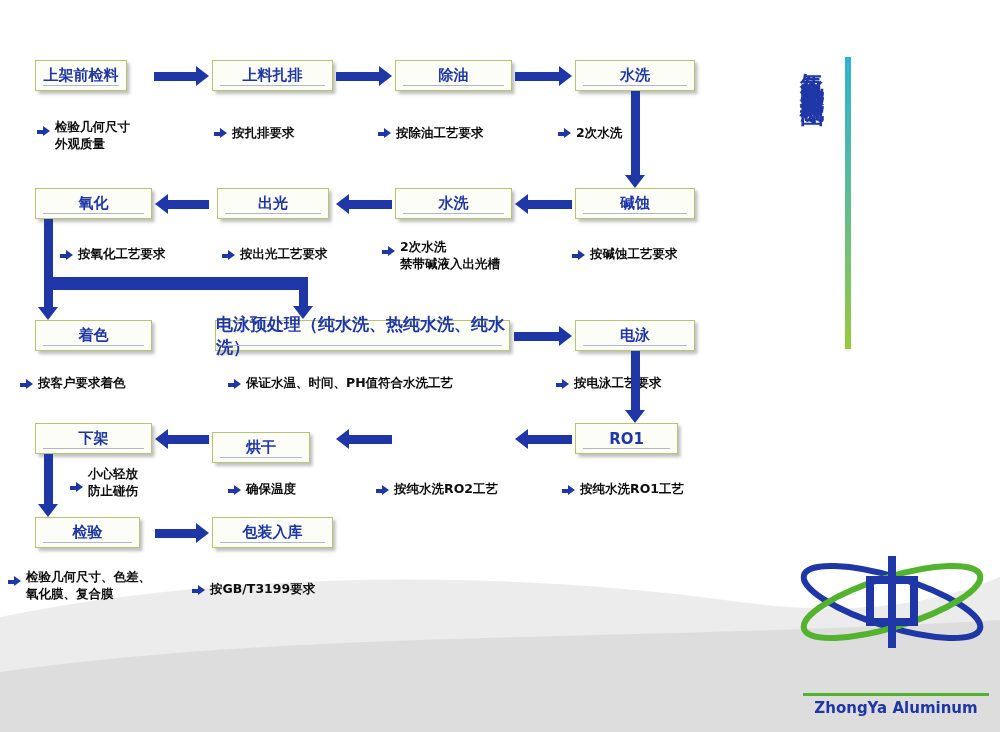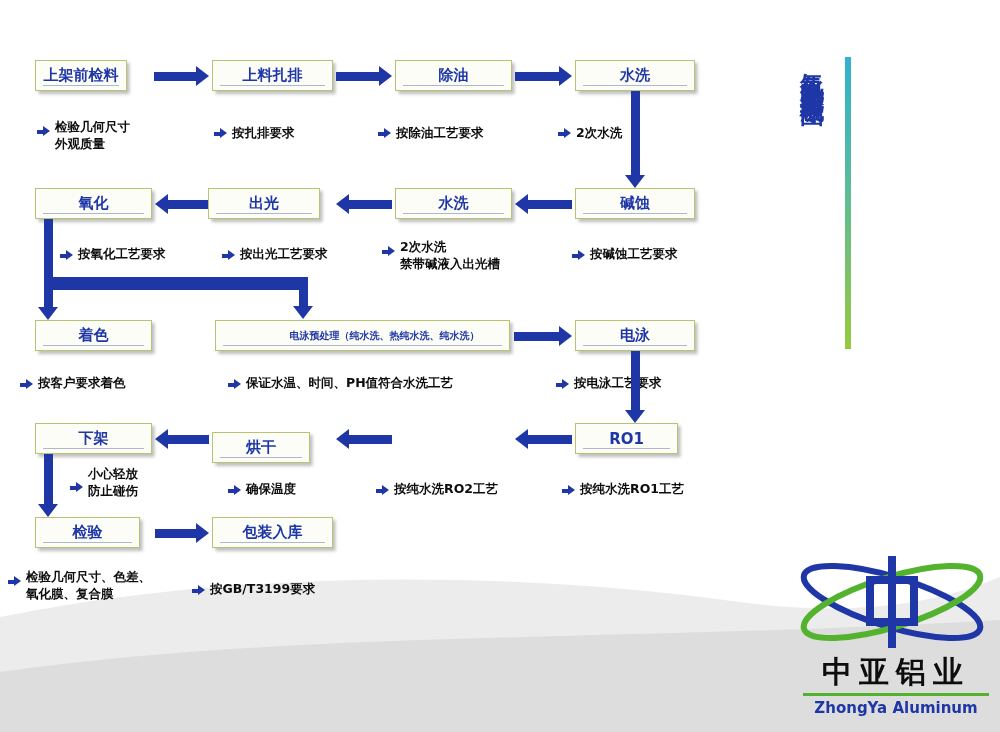--- a/index.html
+++ b/index.html
@@ -15,21 +15,21 @@
     border:1px solid #b7c472;
     box-shadow:2.5px 3px 3px rgba(110,110,110,.45);
     display:flex;align-items:center;justify-content:center;
     font-weight:bold;font-size:15px;color:#1f37a6;
     box-sizing:border-box;
   }
   .pbox::after{
     content:"";position:absolute;left:7px;right:7px;bottom:4px;height:1px;
     background:#aeb6d0;
   }
-  .pbox.wide{font-size:10px;padding-left:44px;}
+  .pbox.wide{font-size:17px;}
   
   .ar{position:absolute;}
   .ar.r::before{content:"";position:absolute;left:0;right:12px;top:50%;margin-top:-4.5px;height:9px;background:#1f37a6;}
   .ar.r::after{content:"";position:absolute;right:0;top:50%;margin-top:-10px;width:0;height:0;
     border-left:13px solid #1f37a6;border-top:10px solid transparent;border-bottom:10px solid transparent;}
   .ar.l::before{content:"";position:absolute;right:0;left:12px;top:50%;margin-top:-4.5px;height:9px;background:#1f37a6;}
   .ar.l::after{content:"";position:absolute;left:0;top:50%;margin-top:-10px;width:0;height:0;
     border-right:13px solid #1f37a6;border-top:10px solid transparent;border-bottom:10px solid transparent;}
   .ar.d::before{content:"";position:absolute;top:0;bottom:12px;left:50%;margin-left:-4.5px;width:9px;background:#1f37a6;}
   .ar.d::after{content:"";position:absolute;bottom:0;left:50%;margin-left:-10px;width:0;height:0;
@@ -97,21 +97,21 @@
   <div class="note" style="left:396px;top:125px">按除油工艺要求</div>
   <div class="mini" style="left:558px;top:128px"></div>
   <div class="note" style="left:576px;top:125px">2次水洗</div>
 
   <div class="ar d" style="left:624px;top:91px;width:22px;height:97px"></div>
 
   <div class="pbox" style="left:35px;top:188px;width:117px">
     <span>氧化</span>
   </div>
   <div class="ar l" style="left:155px;top:193px;width:54px;height:22px"></div>
-  <div class="pbox" style="left:208px;top:188px;width:112px">
+  <div class="pbox" style="left:217px;top:188px;width:112px">
     <span>出光</span>
   </div>
   <div class="ar l" style="left:336px;top:193px;width:56px;height:22px"></div>
   <div class="pbox" style="left:395px;top:188px;width:117px">
     <span>水洗</span>
   </div>
   <div class="ar l" style="left:515px;top:193px;width:57px;height:22px"></div>
   <div class="pbox" style="left:575px;top:188px;width:120px">
     <span>碱蚀</span>
   </div>
@@ -193,17 +193,16 @@
   <div class="vbar"></div>
 
   <svg class="logo-mark" viewBox="0 0 205 108">
     <ellipse cx="102" cy="54" rx="92" ry="25" fill="none" stroke="#1f37a6" stroke-width="6" transform="rotate(17 102 54)"></ellipse>
     <ellipse cx="102" cy="54" rx="92" ry="25" fill="none" stroke="#54b32e" stroke-width="6" transform="rotate(-17 102 54)"></ellipse>
     <g stroke="#1f37a6" stroke-width="8" fill="none">
       <line x1="102" y1="8" x2="102" y2="100"></line>
       <rect x="80" y="32" width="44" height="42"></rect>
     </g>
   </svg>
-  <div class="logo-cn">中亚铝业</div>
   <div class="logo-line"></div>
   <div class="logo-en">ZhongYa Aluminum</div>
 
 </div>
 
 </body></html>

